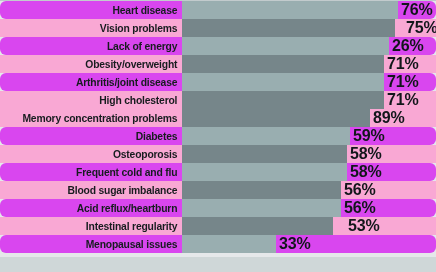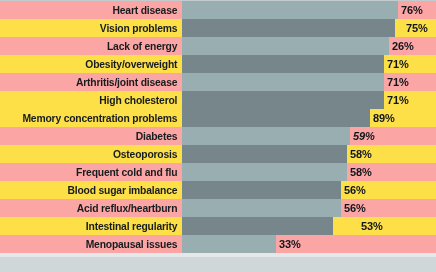--- a/index.html
+++ b/index.html
@@ -33,22 +33,22 @@
     top: 1px;
     width: 436px;
   }
   .row {
     position: relative;
     width: 436px;
     height: 18px;
     box-sizing: border-box;
     overflow: hidden;
   }
-  .row.alt-light { background: #fca5a5; }
-  .row.alt-dark  { background: #fde047; }
+  .row.alt-light { background: #d946ef; border-radius: 6px; }
+  .row.alt-dark  { background: #f9a8d4; }
 
   .row-label {
     position: absolute;
     left: 0;
     top: 0;
     width: 182px;
     height: 18px;
     line-height: 18px;
     text-align: right;
     padding-right: 5px;
@@ -77,21 +77,21 @@
     height: 18px;
   }
   .bar.light { background: #99aeb0; }
   .bar.dark  { background: #76868a; }
 
   .bar-value {
     position: absolute;
     top: 0;
     height: 18px;
     line-height: 18px;
-    font-size: 11px;
+    font-size: 16px;
     font-weight: bold;
     font-stretch: condensed;
     color: #11161a;
     white-space: nowrap;
     padding-left: 3px;
     letter-spacing: -0.1px;
   }
 
   #footer-strip {
     position: absolute;
@@ -154,21 +154,21 @@
         <div class="row-label">Memory concentration problems</div>
         <div class="bar-track">
           <div class="bar dark" style="width: 188px;"></div>
           <div class="bar-value" style="left: 188px;">89%</div>
         </div>
       </div>
       <div class="row alt-light">
         <div class="row-label">Diabetes</div>
         <div class="bar-track">
           <div class="bar light" style="width: 168px;"></div>
-          <div class="bar-value" style="left: 168px; font-style: italic;">59%</div>
+          <div class="bar-value" style="left: 168px;">59%</div>
         </div>
       </div>
       <div class="row alt-dark">
         <div class="row-label">Osteoporosis</div>
         <div class="bar-track">
           <div class="bar dark" style="width: 165px;"></div>
           <div class="bar-value" style="left: 165px;">58%</div>
         </div>
       </div>
       <div class="row alt-light">
@@ -189,21 +189,21 @@
         <div class="row-label">Acid reflux/heartburn</div>
         <div class="bar-track">
           <div class="bar light" style="width: 159px;"></div>
           <div class="bar-value" style="left: 159px;">56%</div>
         </div>
       </div>
       <div class="row alt-dark">
         <div class="row-label">Intestinal regularity</div>
         <div class="bar-track">
           <div class="bar dark" style="width: 151px;"></div>
-          <div class="bar-value" style="left: 151px; padding-left: 28px;">53%</div>
+          <div class="bar-value" style="left: 138px; padding-left: 28px;">53%</div>
         </div>
       </div>
       <div class="row alt-light">
         <div class="row-label">Menopausal issues</div>
         <div class="bar-track">
           <div class="bar light" style="width: 94px;"></div>
           <div class="bar-value" style="left: 94px;">33%</div>
         </div>
       </div>
     </div>

